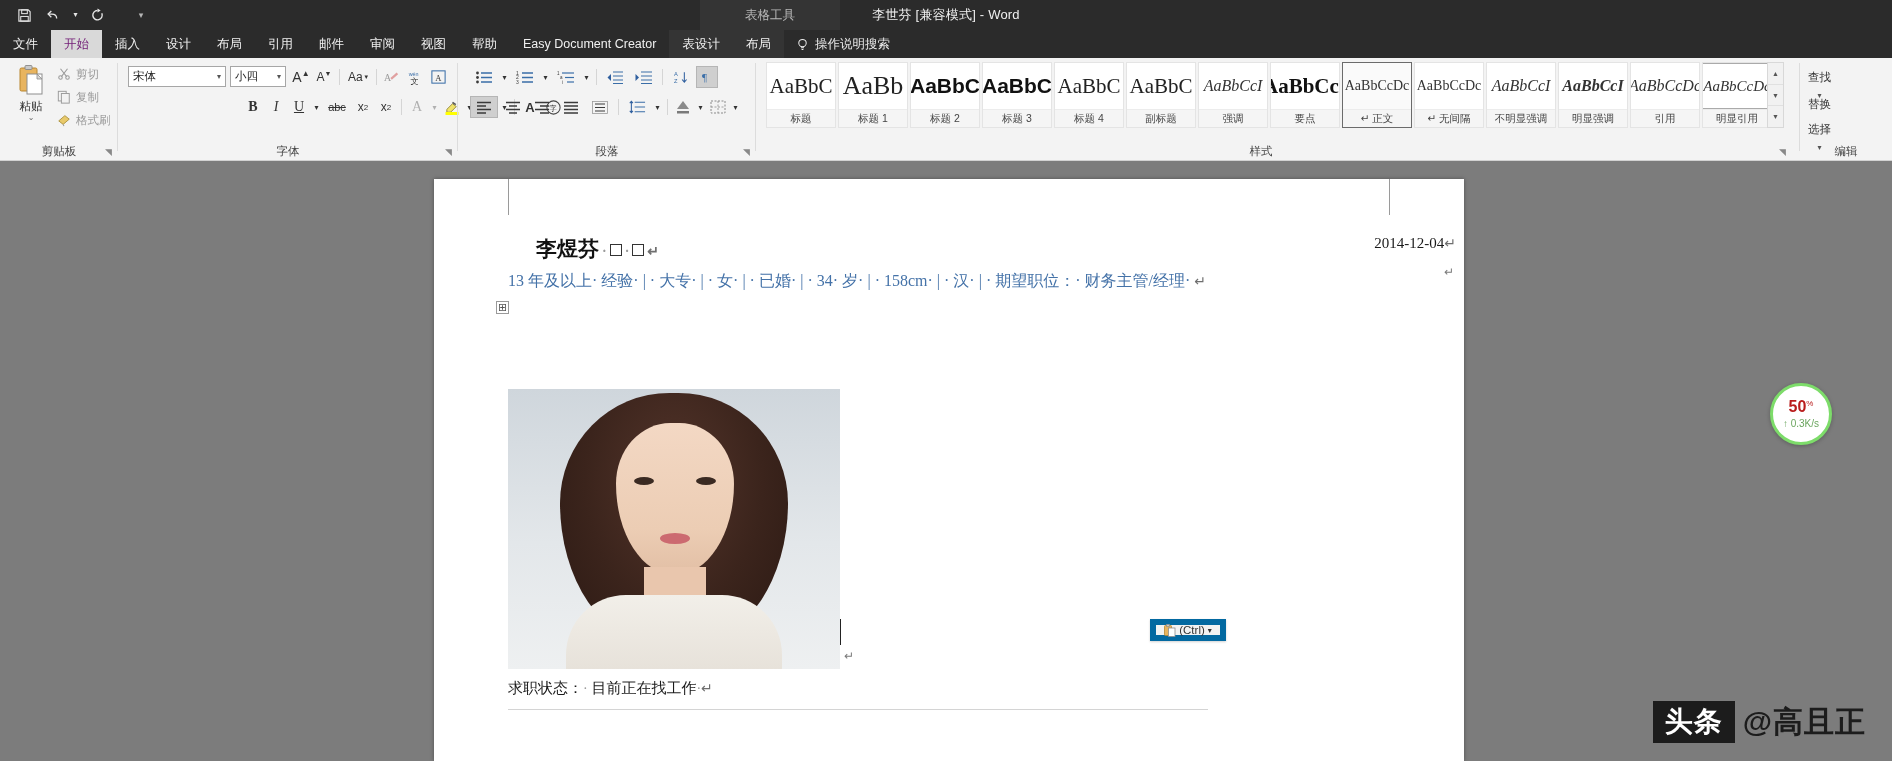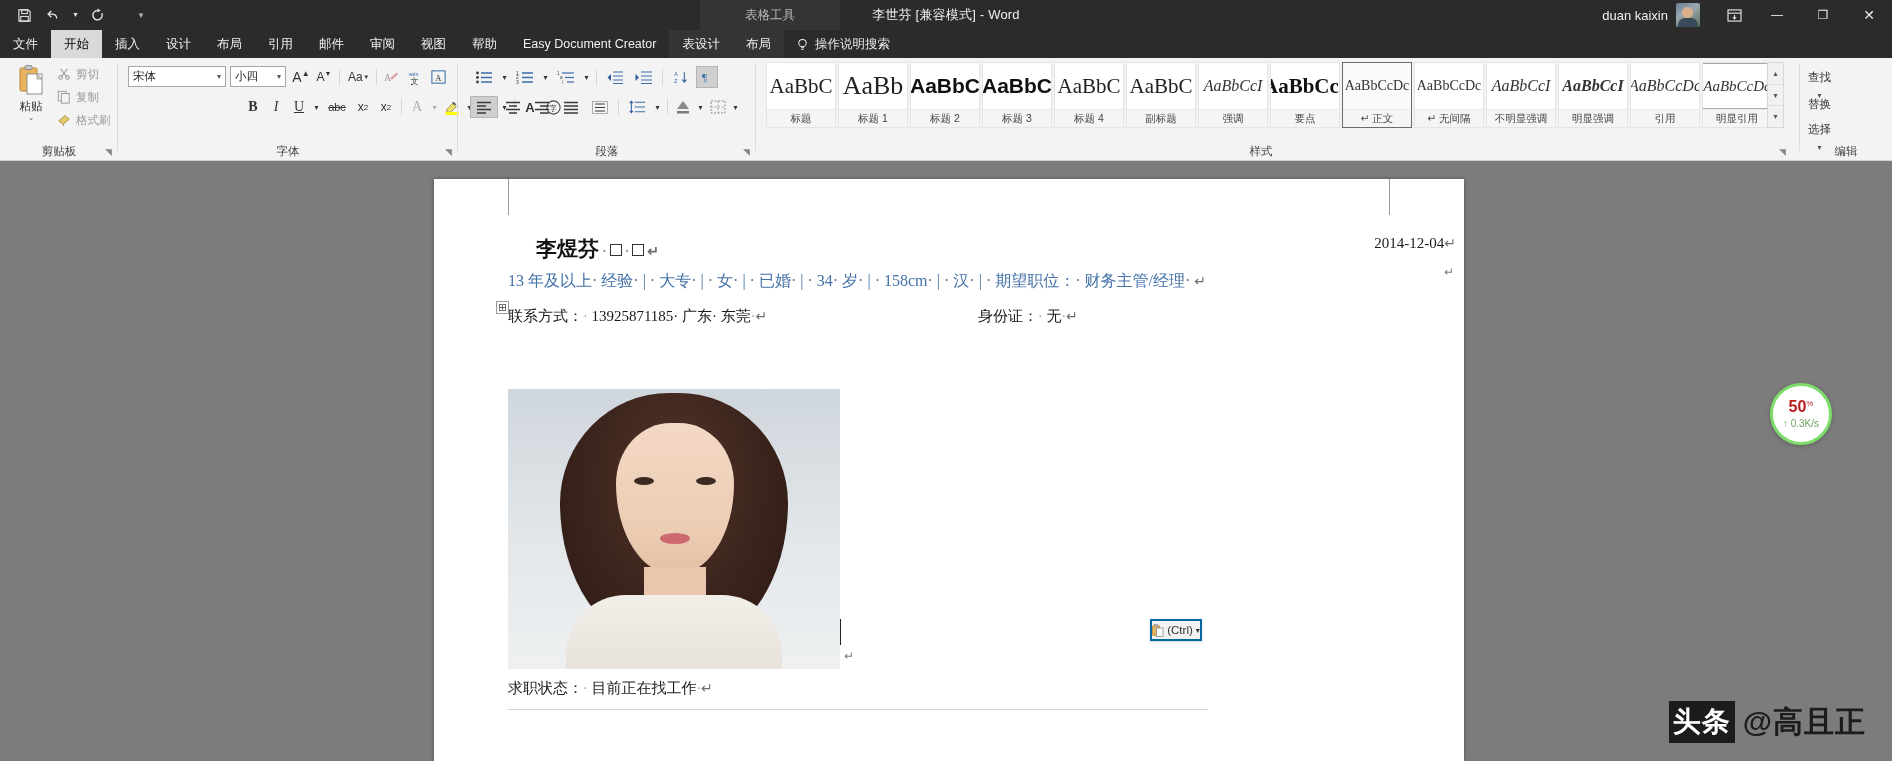--- a/index.html
+++ b/index.html
@@ -58,21 +58,21 @@
   
   .tabbar {
     position: absolute; top: 30px; left: 0; width: 1892px; height: 28px;
     background: #2b2b2b; color: #f2f2f2;
   }
   .tabs { display: flex; height: 28px; align-items: stretch; }
   .tab {
     padding: 0 13px; display: flex; align-items: center; font-size: 12.5px; color: #f0f0f0;
     white-space: nowrap;
   }
-  .tab.active { background: #d9d9d9; color: #000000; }
+  .tab.active { background: #d9d9d9; color: #701a75; }
   .tab.ctxgroup { background: #343434; }
   .tellme { display: flex; align-items: center; gap: 6px; padding: 0 12px; font-size: 12.5px; color: #ededed; }
   .bulb { width: 13px; height: 13px; }
   .share-zone {
     position: absolute; right: 8px; top: 30px; height: 28px; display: flex; align-items: center;
     gap: 5px; font-size: 12.5px; color: #f0f0f0;
   }
 
   
   .ribbon {
@@ -206,22 +206,22 @@
   }
   .cell-mark {
     position: absolute; color: #7a7a7a; font-size: 12px;
     font-family: "Liberation Serif", serif;
   }
   .table-handle {
     position: absolute; width: 13px; height: 13px; border: 1px solid #9a9a9a;
     background: #fff; color: #555; font-size: 11px; line-height: 11px; text-align: center;
   }
   .paste-opt {
-    position: absolute; left: 716px; top: 440px; width: 52px; height: 22px;
-    background: #f2f2f2; border: 2px solid #0369a1; display: flex; align-items: center;
+    position: absolute; left: 716px; top: 440px; width: 76px; height: 22px;
+    background: #f2f2f2; border: 6px solid #0369a1; display: flex; align-items: center;
     justify-content: center; gap: 3px; font-size: 11.5px; color: #333;
     box-shadow: 0 1px 2px rgba(0,0,0,.18);
   }
   .mini-clip { width: 12px; height: 13px; position: relative; }
   .status-row {
     position: absolute; left: 74px; top: 500px;
     font-family: "Liberation Serif", "DejaVu Serif", serif; font-size: 15px; color: #1a1a1a;
   }
   .hrule { position: absolute; left: 74px; top: 530px; width: 700px; height: 1px; background: #d4d4d4; }
   .text-cursor { position: absolute; left: 406px; top: 440px; width: 1px; height: 26px; background: #222; }
@@ -237,21 +237,21 @@
   .sw-main sup { font-size: 8px; font-weight: normal; }
   .sw-sub { font-size: 10px; color: #6aa55e; margin-top: 3px; }
 
   
   .watermark {
     position: absolute; right: 26px; bottom: 18px;
     display: flex; align-items: center; gap: 8px;
   }
   .wm-box {
     background: #1c1c1c; color: #fff; font-size: 28px; font-weight: bold;
-    padding: 2px 4px; letter-spacing: 1px;
+    padding: 2px 12px; letter-spacing: 1px;
   }
   .wm-txt { color: #1c1c1c; font-size: 30px; font-weight: bold; letter-spacing: 1px; }
 </style>
 </head>
 <body>
 
 <div id="app">
 
   <div class="titlebar">
     <div class="qat">
@@ -280,40 +280,20 @@
     </div>
 
     <div class="title-center">
       <span>李世芬 [兼容模式]  -  Word</span>
     </div>
 
     <div class="ctx-tool-label">
       <span>表格工具</span>
     </div>
 
-    <div class="tr-zone">
-      <span class="user-name">duan kaixin</span>
-      <div class="avatar"></div>
-      <div class="ribbon-display">
-        <svg width="15" height="13" viewBox="0 0 16 14">
-            <rect x="1" y="1" width="14" height="12" fill="none" stroke="#e6e6e6" stroke-width="1.2"></rect>
-            <path d="M1 4.5h14" stroke="#e6e6e6" stroke-width="1.2"></path>
-            <path d="M8 6.5v4M6.2 8.8L8 10.8l1.8-2" fill="none" stroke="#e6e6e6" stroke-width="1.1"></path>
-          </svg>
-      </div>
-      <div class="win-btn">
-        <span>—</span>
-      </div>
-      <div class="win-btn">
-        <span>❐</span>
-      </div>
-      <div class="win-btn close">
-        <span>✕</span>
-      </div>
-    </div>
   </div>
 
   <div class="tabbar">
     <div class="tabs" id="tabs-host">
         <div class="tab">
           <span>文件</span>
         </div>
         <div class="tab active">
           <span>开始</span>
         </div>
@@ -715,28 +695,20 @@
           <span class="pbox"></span>
           <span class="pilcrow">↵</span>
         </div>
 
         <div class="doc-sub">
           <span>13 年及以上· 经验· | · 大专· | · 女· | · 已婚· | · 34· 岁· | · 158cm· | · 汉· | · 期望职位：· 财务主管/经理·</span>
           <span class="pilcrow">↵</span>
         </div>
 
 
-        <div class="doc-row">
-          <span>联系方式：</span><span class="dot">·</span>
-          <span>13925871185· 广东· 东莞</span><span class="dot">·</span><span class="pilcrow">↵</span>
-          <span class="right-col">
-            <span>身份证：</span><span class="dot">·</span>
-            <span>无</span><span class="dot">·</span><span class="pilcrow">↵</span>
-          </span>
-        </div>
 
       </div>
 
       <div class="date-line">
         <span>2014-12-04</span><span class="pilcrow">↵</span>
       </div>
       <div class="cell-mark" style="right:10px;top:86px;">↵</div>
 
       <div class="table-handle" style="left:62px;top:122px;">⊞</div>
 

